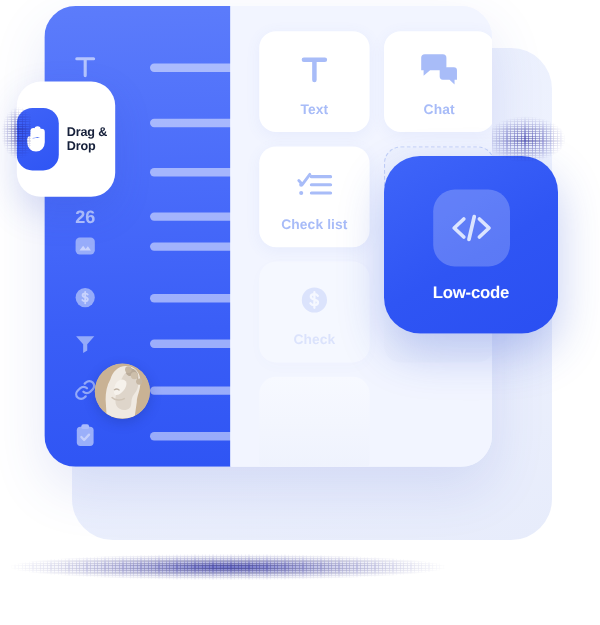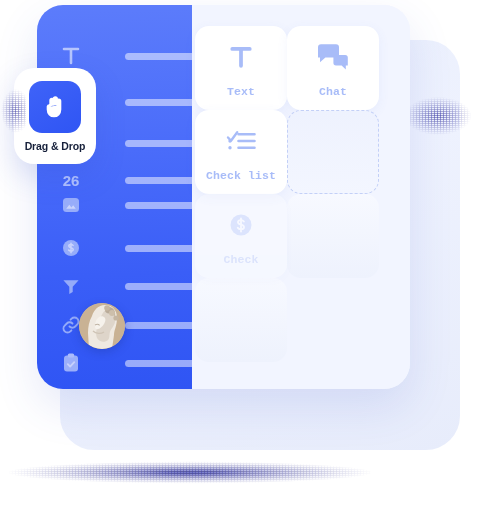--- a/index.html
+++ b/index.html
@@ -83,27 +83,27 @@
   .canvas {
     position: absolute;
     left: 155px;
     top: 0;
     width: 218px;
     height: 100%;
     background: #f2f5ff;
   }
   .grid {
     position: absolute;
-    left: 3px;
+    left: 24px;
     top: 21px;
     width: 196px;
     display: grid;
     grid-template-columns: 92px 92px;
     grid-template-rows: 84px 84px 84px 84px;
-    font-family: Liberation Mono, monospace;
+    gap: 12px;
   }
   .tile {
     background: #ffffff;
     border-radius: 14px;
     display: flex;
     flex-direction: column;
     align-items: center;
     justify-content: center;
     gap: 9px;
     box-shadow: 0 3px 12px rgba(80,110,220,0.07);
@@ -136,21 +136,21 @@
   .dnd-card {
     position: absolute;
     left: 14px;
     top: 68px;
     width: 82px;
     height: 96px;
     background: #ffffff;
     border-radius: 20px;
     box-shadow: 0 12px 30px rgba(50,80,200,0.18);
     display: flex;
-    flex-direction: column;
+    flex-direction: row;
     align-items: center;
     justify-content: center;
     gap: 7px;
   }
   .dnd-icon {
     width: 52px; height: 52px;
     border-radius: 13px;
     background: linear-gradient(150deg,#3f63f8,#2f55f4);
     display:flex; align-items:center; justify-content:center;
     color:#fff;
@@ -418,20 +418,30 @@
 
   <div class="dnd-card">
     <span class="dnd-icon">
       <svg width="30" height="30" viewBox="0 0 24 24" fill="none">
         <path d="M8.2 11.4V6.6a1.35 1.35 0 012.7 0v4.2M10.9 10.6V5.4a1.35 1.35 0 012.7 0v5.2M13.6 10.8V7.2a1.35 1.35 0 012.7 0V14c0 3.3-2.2 5.5-5.1 5.5S6.1 17.3 6.1 14v-2.4a1.3 1.3 0 012.55 0" fill="#ffffff" stroke="#ffffff" stroke-width="1.5" stroke-linejoin="round"></path>
       </svg>
     </span>
     <span class="dnd-label">Drag &amp; Drop</span>
   </div>
 
+  <div class="lowcode-card">
+    <span class="lowcode-icon">
+      <svg width="40" height="30" viewBox="0 0 40 30" fill="none">
+        <path d="M13.5 7.5L5.5 15l8 7.5" stroke="#dbe4ff" stroke-width="3.1" stroke-linecap="round" stroke-linejoin="round"></path>
+        <path d="M26.5 7.5L34.5 15l-8 7.5" stroke="#dbe4ff" stroke-width="3.1" stroke-linecap="round" stroke-linejoin="round"></path>
+        <path d="M22.2 5.5l-4.4 19" stroke="#dbe4ff" stroke-width="3.1" stroke-linecap="round"></path>
+      </svg>
+    </span>
+    <span class="lowcode-label">Low-code</span>
+  </div>
 
 
   <div class="avatar">
     <svg viewBox="0 0 46 46">
       <defs>
         <clipPath id="cc">
             <circle cx="23" cy="23" r="23"></circle>
           </clipPath>
       </defs>
       <g clip-path="url(#cc)">

